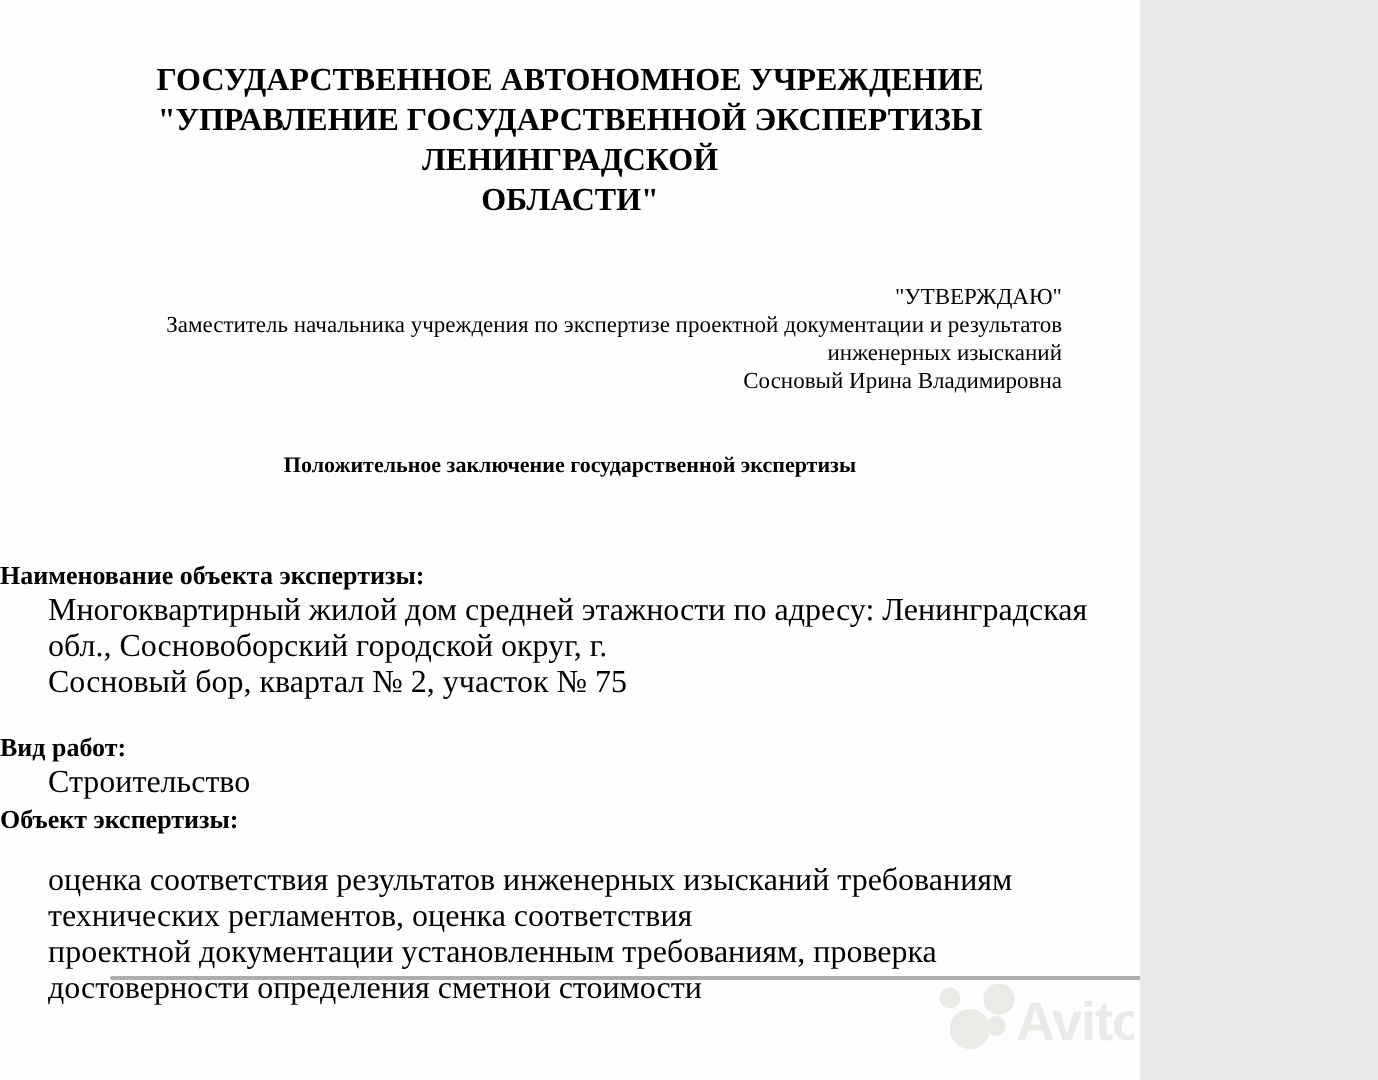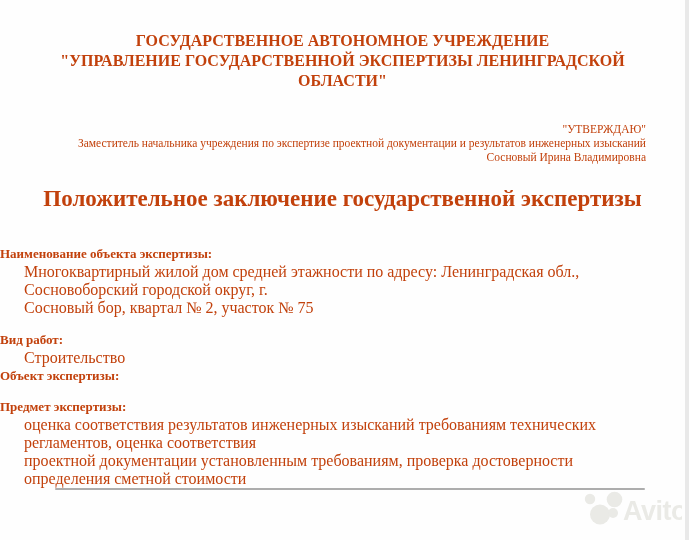--- a/index.html
+++ b/index.html
@@ -1,23 +1,23 @@
 <!DOCTYPE html>
 <html><head>
 <meta charset="utf-8">
 <style>
   html, body { margin: 0; padding: 0; background: #e9e9e9; }
   .page {
     position: relative;
-    width: 685px;
+    width: 570px;
     height: 540px;
     background: #fefefe;
     overflow: hidden;
     font-family: "Liberation Serif", "DejaVu Serif", serif;
-    color: #c2410c;
+    color: #000000;
     box-sizing: border-box;
   }
   .org-title {
     margin: 0 28px;
     padding-top: 31px;
     font-weight: bold;
     font-size: 16px;
     line-height: 20px;
     text-align: center;
     white-space: pre-line;
@@ -25,21 +25,21 @@
   .approval {
     margin-top: 31px;
     padding: 0 39px 0 30px;
     text-align: right;
     font-size: 11.5px;
     line-height: 14px;
   }
   .main-heading {
     margin-top: 26px;
     font-weight: bold;
-    font-size: 23px;
+    font-size: 11px;
     line-height: 18px;
     text-align: center;
   }
   .section { }
   .sec-heading {
     font-weight: bold;
     font-size: 13px;
     line-height: 18px;
   }
   .sec-body {
@@ -96,21 +96,20 @@
   <div class="section s2">
     <div class="sec-heading">Вид работ:</div>
     <div class="sec-body">Строительство</div>
   </div>
 
   <div class="section s3">
     <div class="sec-heading">Объект экспертизы:</div>
   </div>
 
   <div class="section s4">
-    <div class="sec-heading">Предмет экспертизы:</div>
     <div class="sec-body">оценка соответствия результатов инженерных изысканий требованиям технических регламентов, оценка соответствия
 проектной документации установленным требованиям, проверка достоверности определения сметной стоимости</div>
   </div>
 
   <div class="divider"></div>
 
   <div class="watermark">
     <svg width="100" height="42" viewBox="0 0 100 42" xmlns="http://www.w3.org/2000/svg">
       <g fill="#eaeae6">
         <circle cx="8" cy="12" r="5.2"></circle>

